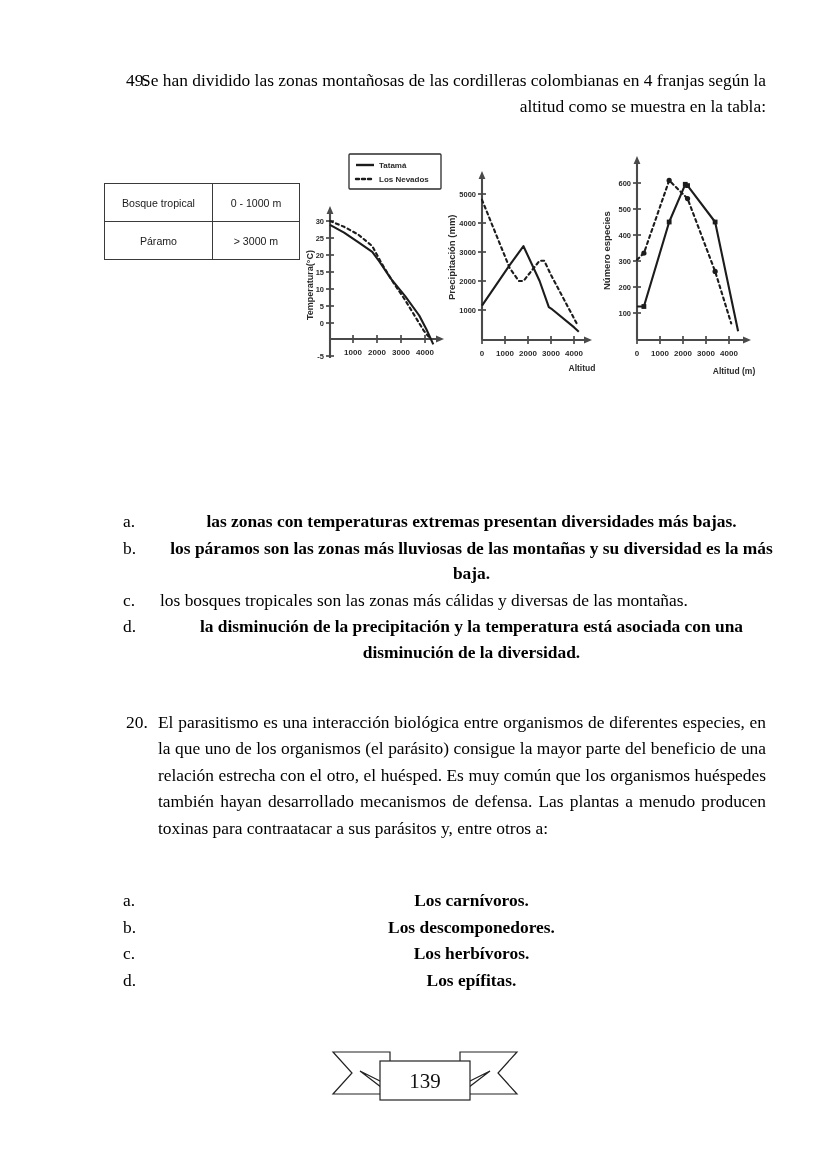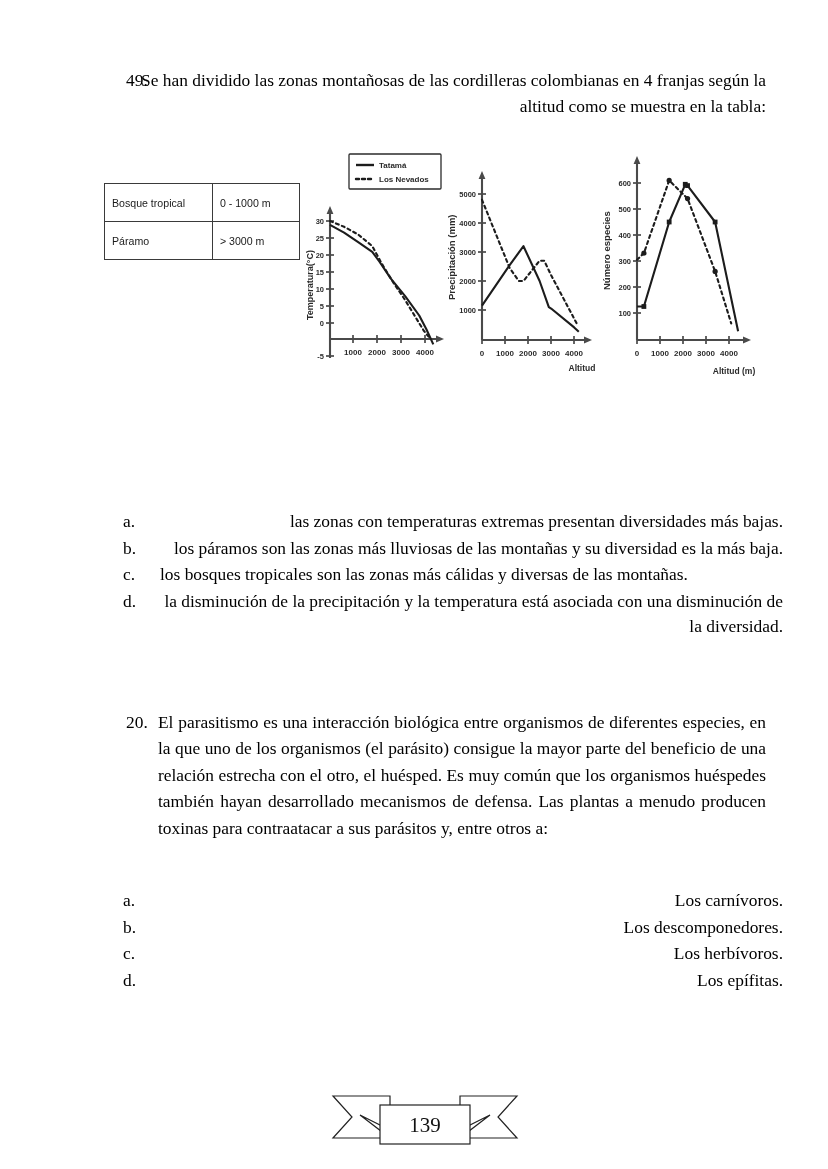--- a/index.html
+++ b/index.html
@@ -62,20 +62,21 @@
     font-family: "Liberation Sans", "DejaVu Sans", sans-serif;
     font-size: 10.6px;
     color: #1a1a1a;
   }
   .franja-table td {
     border: 1.4px solid #3a3a3a;
     padding: 8px 7px;
     height: 21px;
     vertical-align: middle;
     white-space: nowrap;
+    text-align: center;
   }
   .franja-table td.zone { width: 104px; }
   .franja-table td.range { width: 84px; }
 
   
   .chart {
     position: absolute;
     top: 0;
   }
   .chart svg { display: block; }
@@ -152,21 +153,21 @@
   }
   .options.q49 .opt { text-align: justify; }
   .options.q50 .opt { text-align: left; }
   .opt .letter {
     position: absolute;
     left: 0;
     top: 0;
     width: 24px;
   }
   .opt .otext { display: block; }
-  .opt.nojustify .otext { text-align: right; }
+  .opt.nojustify .otext { text-align: center; font-weight: bold; }
 
   
   .q50-stem {
     position: absolute;
     left: 126px;
     top: 709px;
     width: 640px;
     font-size: 17.4px;
     line-height: 1.52;
     text-align: justify;
@@ -180,21 +181,21 @@
   .q50-stem .qtext {
     display: block;
     margin-left: 32px;
     text-align: justify;
   }
 
   
   .footer {
     position: absolute;
     left: 330px;
-    top: 1088px;
+    top: 1044px;
     width: 190px;
     height: 66px;
   }
   .footer svg { display: block; }
   .page-number {
     font-family: "Liberation Serif", "DejaVu Serif", serif;
     font-size: 21px;
     fill: #111111;
   }
 </style>

